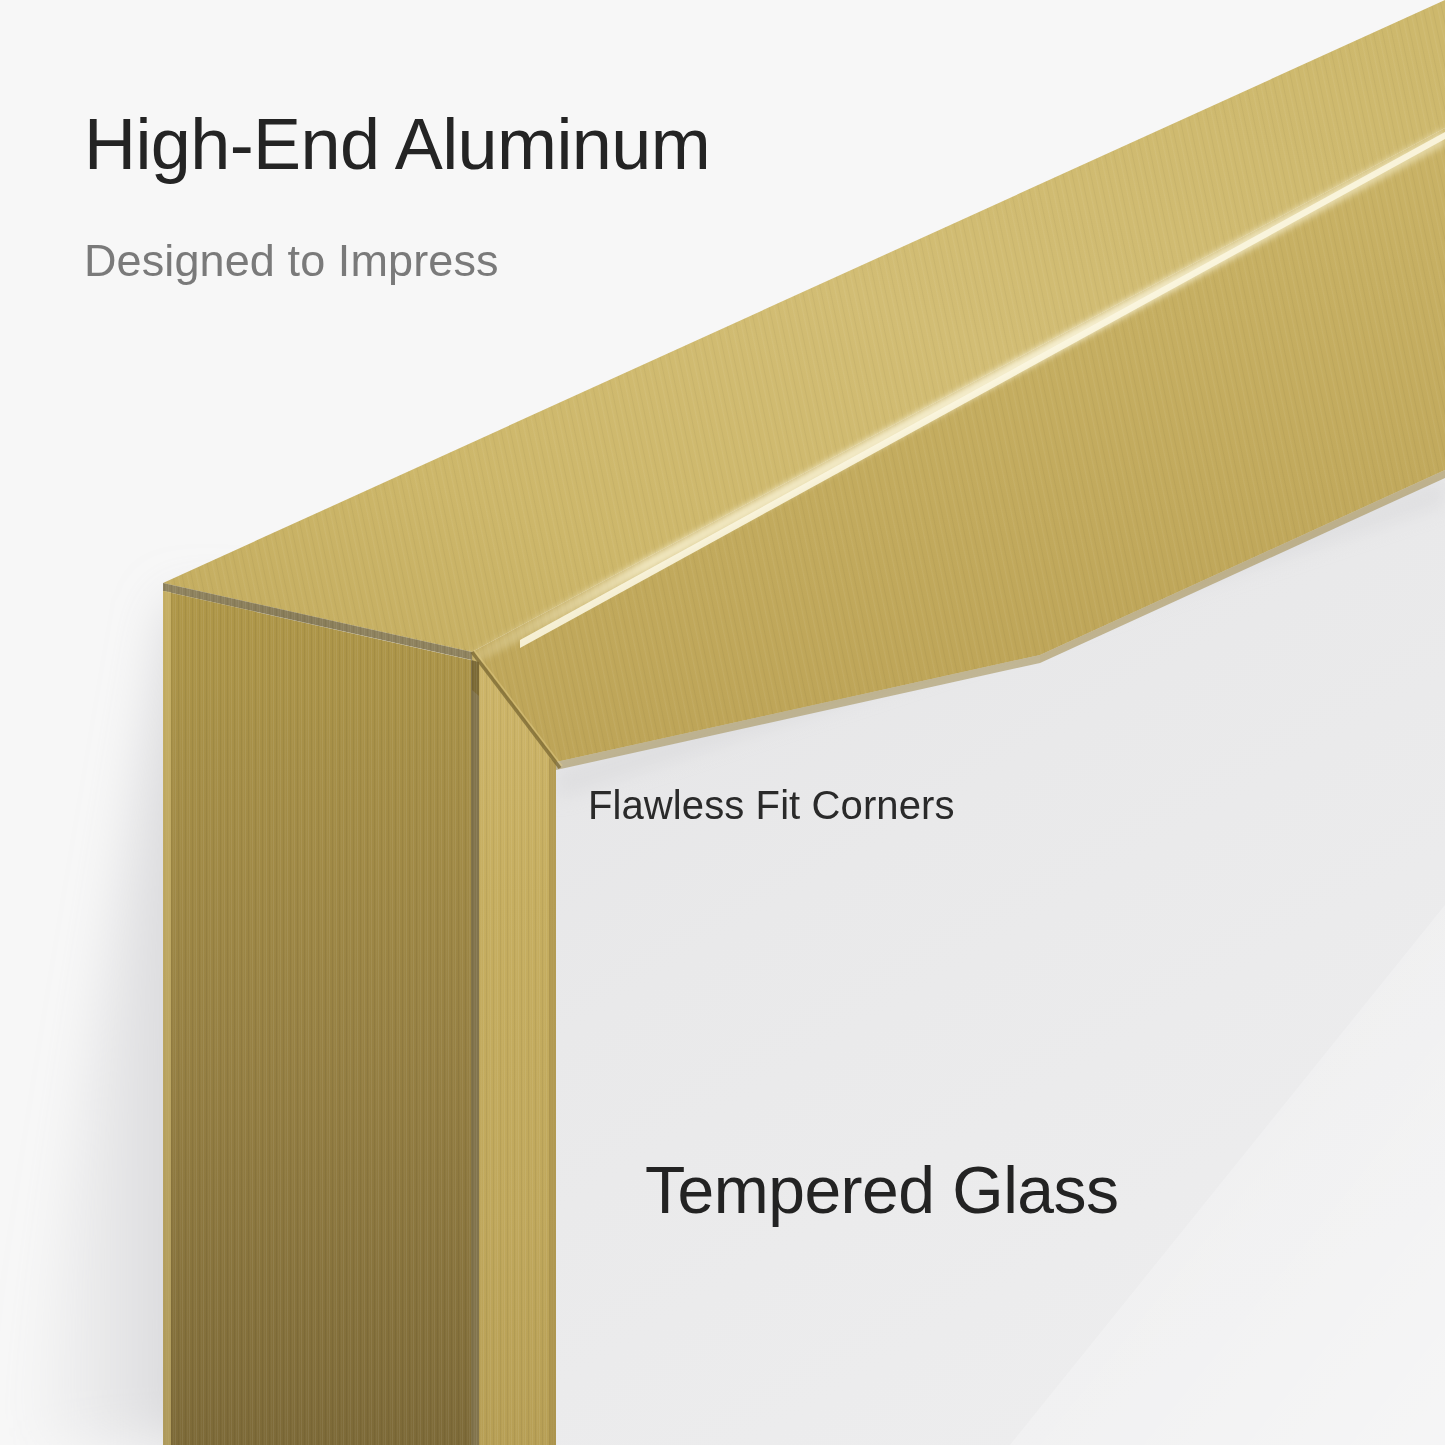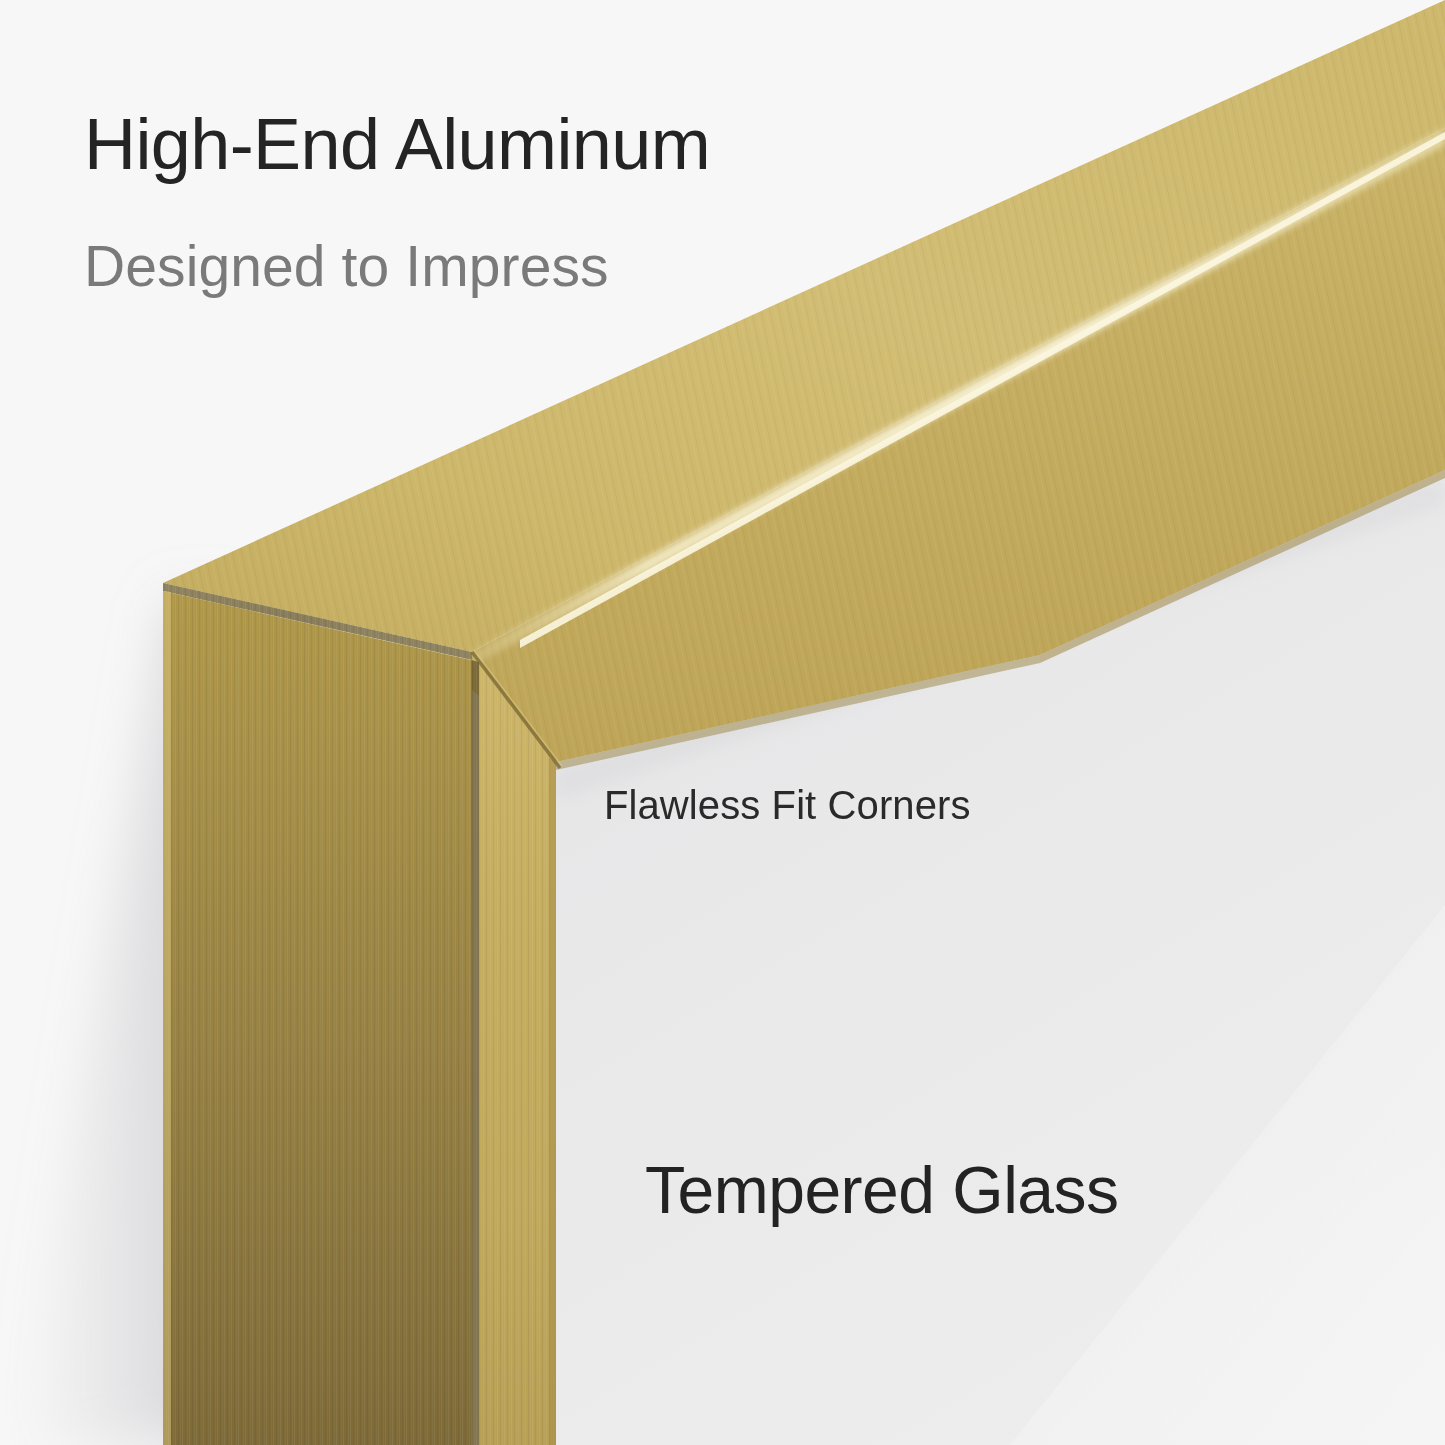--- a/index.html
+++ b/index.html
@@ -28,29 +28,29 @@
   #headline-block { left: 84px; top: 72px; }
   #headline {
     font-size: 72px;
     font-weight: 400;
     letter-spacing: -0.6px;
     color: #242424;
     line-height: 1.02;
   }
   #subheadline {
     margin-top: 20px;
-    font-size: 57px;
+    font-size: 45px;
     font-weight: 300;
     letter-spacing: 0.1px;
     color: #7a7a7a;
     line-height: 1.05;
   }
 
   #corner-callout {
-    left: 604px;
+    left: 588px;
     top: 783px;
     font-size: 40px;
     font-weight: 400;
     letter-spacing: 0.1px;
     color: #2a2a2a;
   }
 
   #glass-block { left: 645px; top: 963px; }
   #glass-title {
     font-size: 66px;

